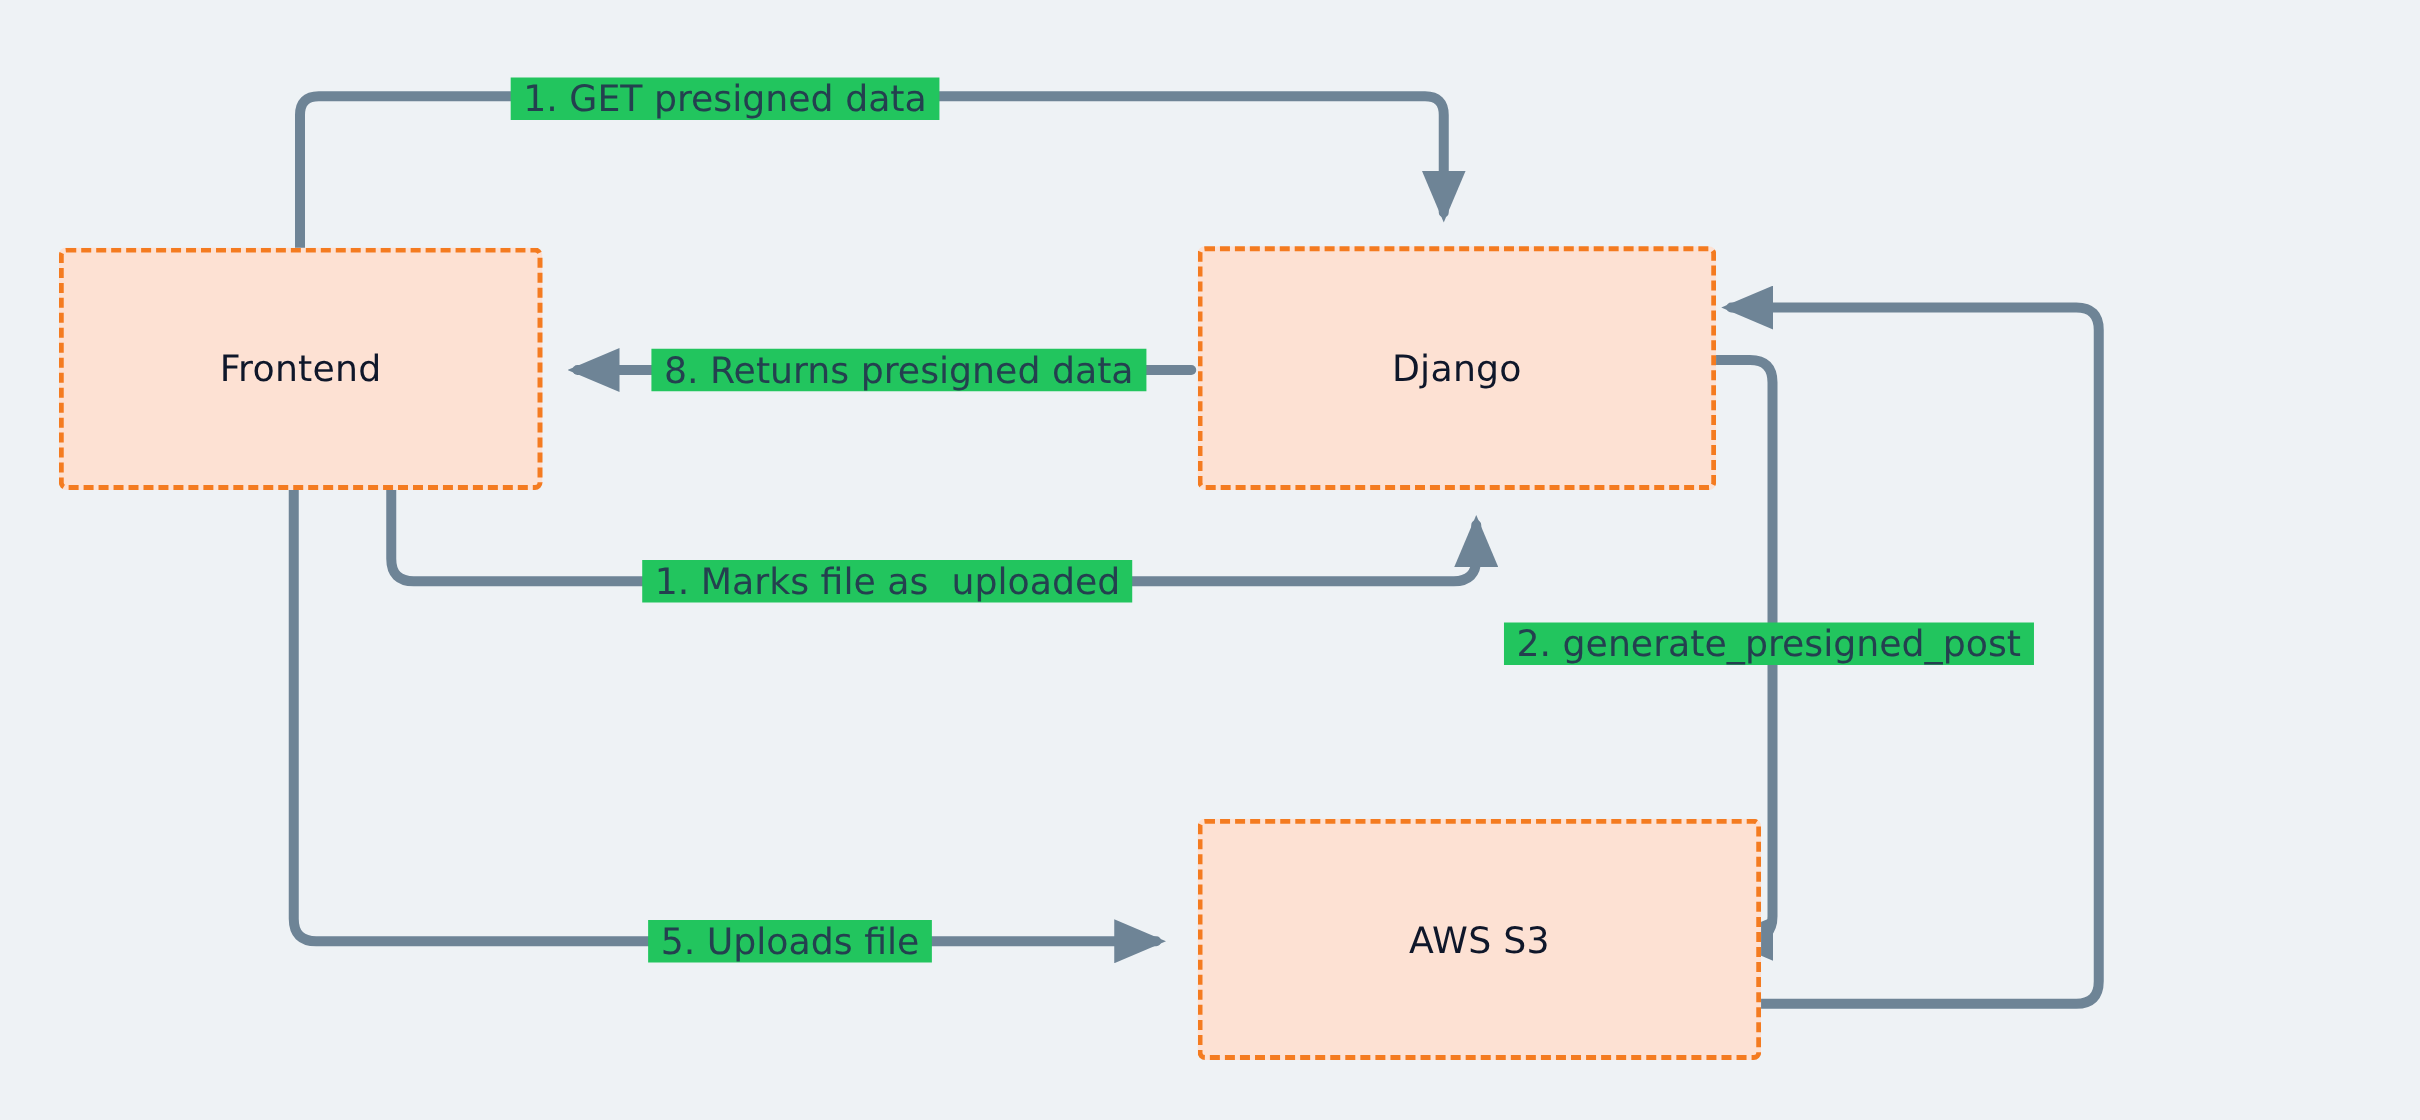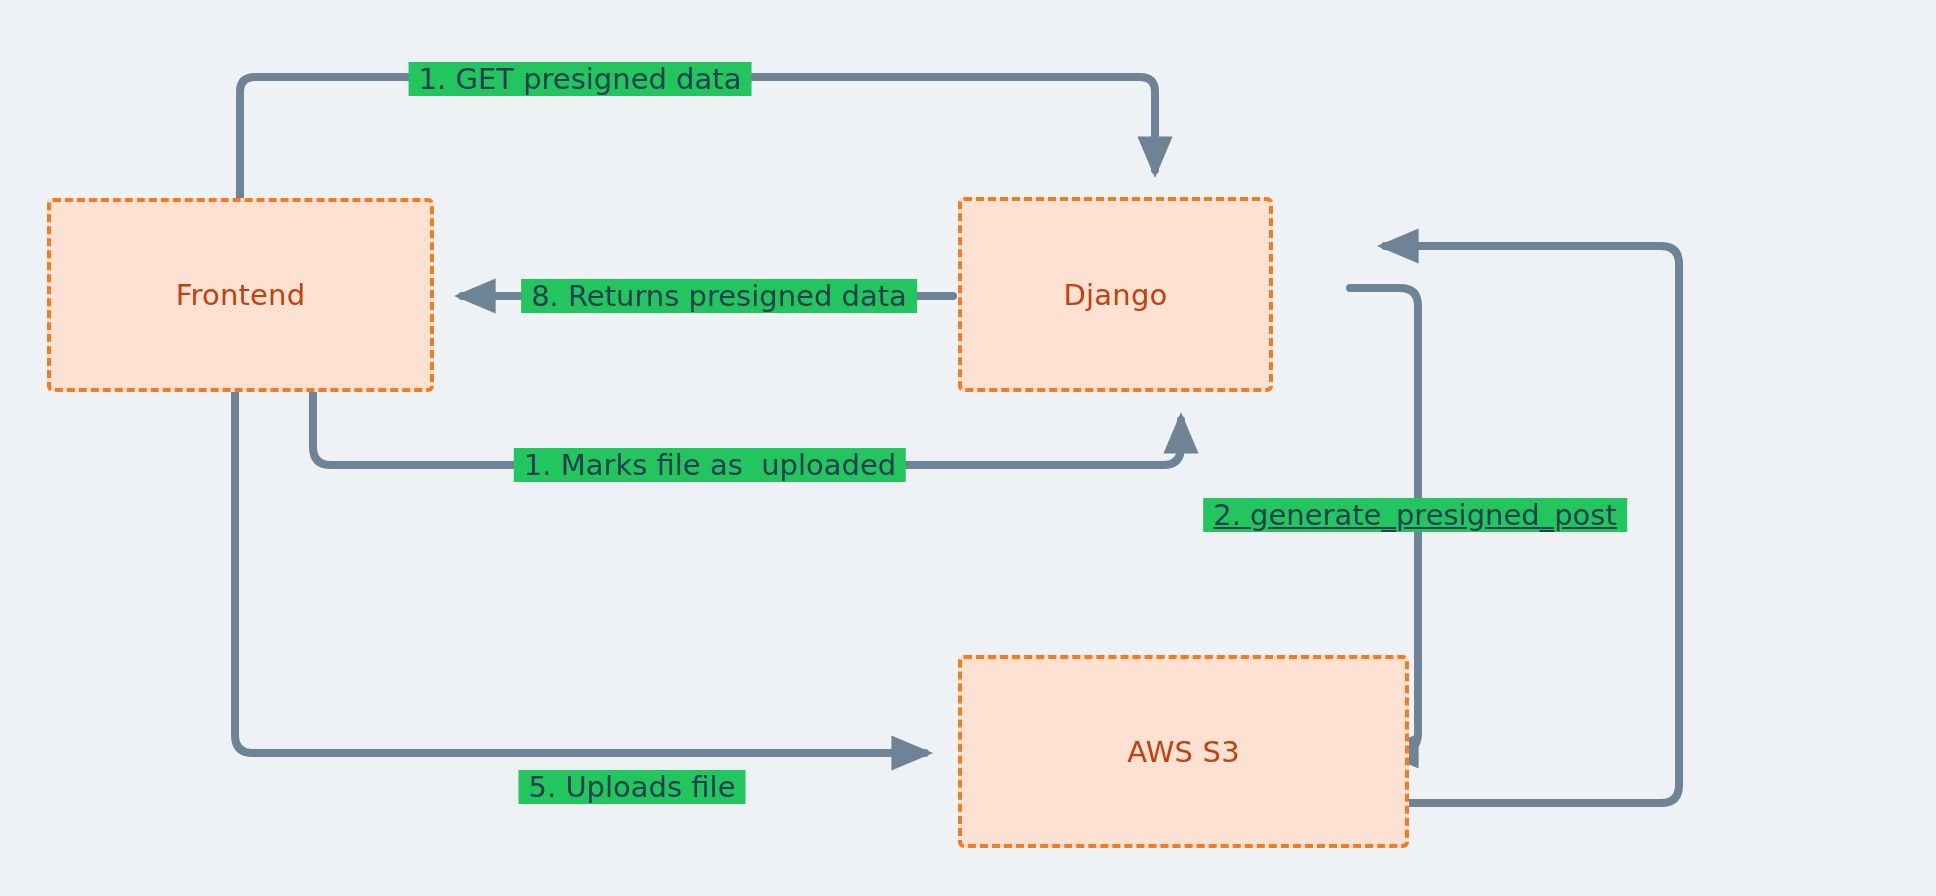--- a/index.html
+++ b/index.html
@@ -30,21 +30,21 @@
     box-sizing: border-box;
     background: #fde1d3;
     border: 4px dashed #f47b20;
     border-radius: 6px;
     display: flex;
     align-items: center;
     justify-content: center;
   }
   .node-label {
     font-size: 29px;
-    color: #c2410c;
+    color: #0f172a;
     font-family: "DejaVu Sans", "Liberation Sans", sans-serif;
     letter-spacing: 0.2px;
     white-space: pre;
   }
   .edge-label {
     position: absolute;
     font-size: 29px;
     color: #24404f;
     font-family: "DejaVu Sans", "Liberation Sans", sans-serif;
     background: #22c55e;
@@ -76,32 +76,32 @@
 
     <path d="M 235 392 L 235 735 Q 235 753 253 753 L 925 753" fill="none" stroke="#6e8496" stroke-width="8" stroke-linecap="round" marker-end="url(#arrowhead)"></path>
 
     <path d="M 313 392 L 313 447 Q 313 465 331 465 L 1163 465 Q 1181 465 1181 447 L 1181 420" fill="none" stroke="#6e8496" stroke-width="8" stroke-linecap="round" marker-end="url(#arrowhead)"></path>
   </svg>
 
   <div class="node-box" style="left:47px; top:198px; width:387px; height:194px;">
     <span class="node-label">Frontend</span>
   </div>
 
-  <div class="node-box" style="left:958px; top:197px; width:315px; height:195px;">
+  <div class="node-box" style="left:958px; top:197px; width:415px; height:195px;">
     <span class="node-label">Django</span>
   </div>
 
   <div class="node-box" style="left:958px; top:655px; width:451px; height:193px;">
     <span class="node-label">AWS S3</span>
   </div>
 
   <div class="edge-label" style="left:580px; top:79px;">1. GET presigned data</div>
 
-  <div class="edge-label" style="left:1415px; top:515px;text-decoration:underline;">2. generate_presigned_post</div>
+  <div class="edge-label" style="left:1415px; top:515px;">2. generate_presigned_post</div>
 
 
   <div class="edge-label" style="left:719px; top:296px;">8. Returns presigned data</div>
 
-  <div class="edge-label" style="left:632px; top:787px;">5. Uploads file</div>
+  <div class="edge-label" style="left:632px; top:753px;">5. Uploads file</div>
 
   <div class="edge-label" style="left:710px; top:465px;">1. Marks file as  uploaded</div>
 
 </div>
 
 </body></html>

